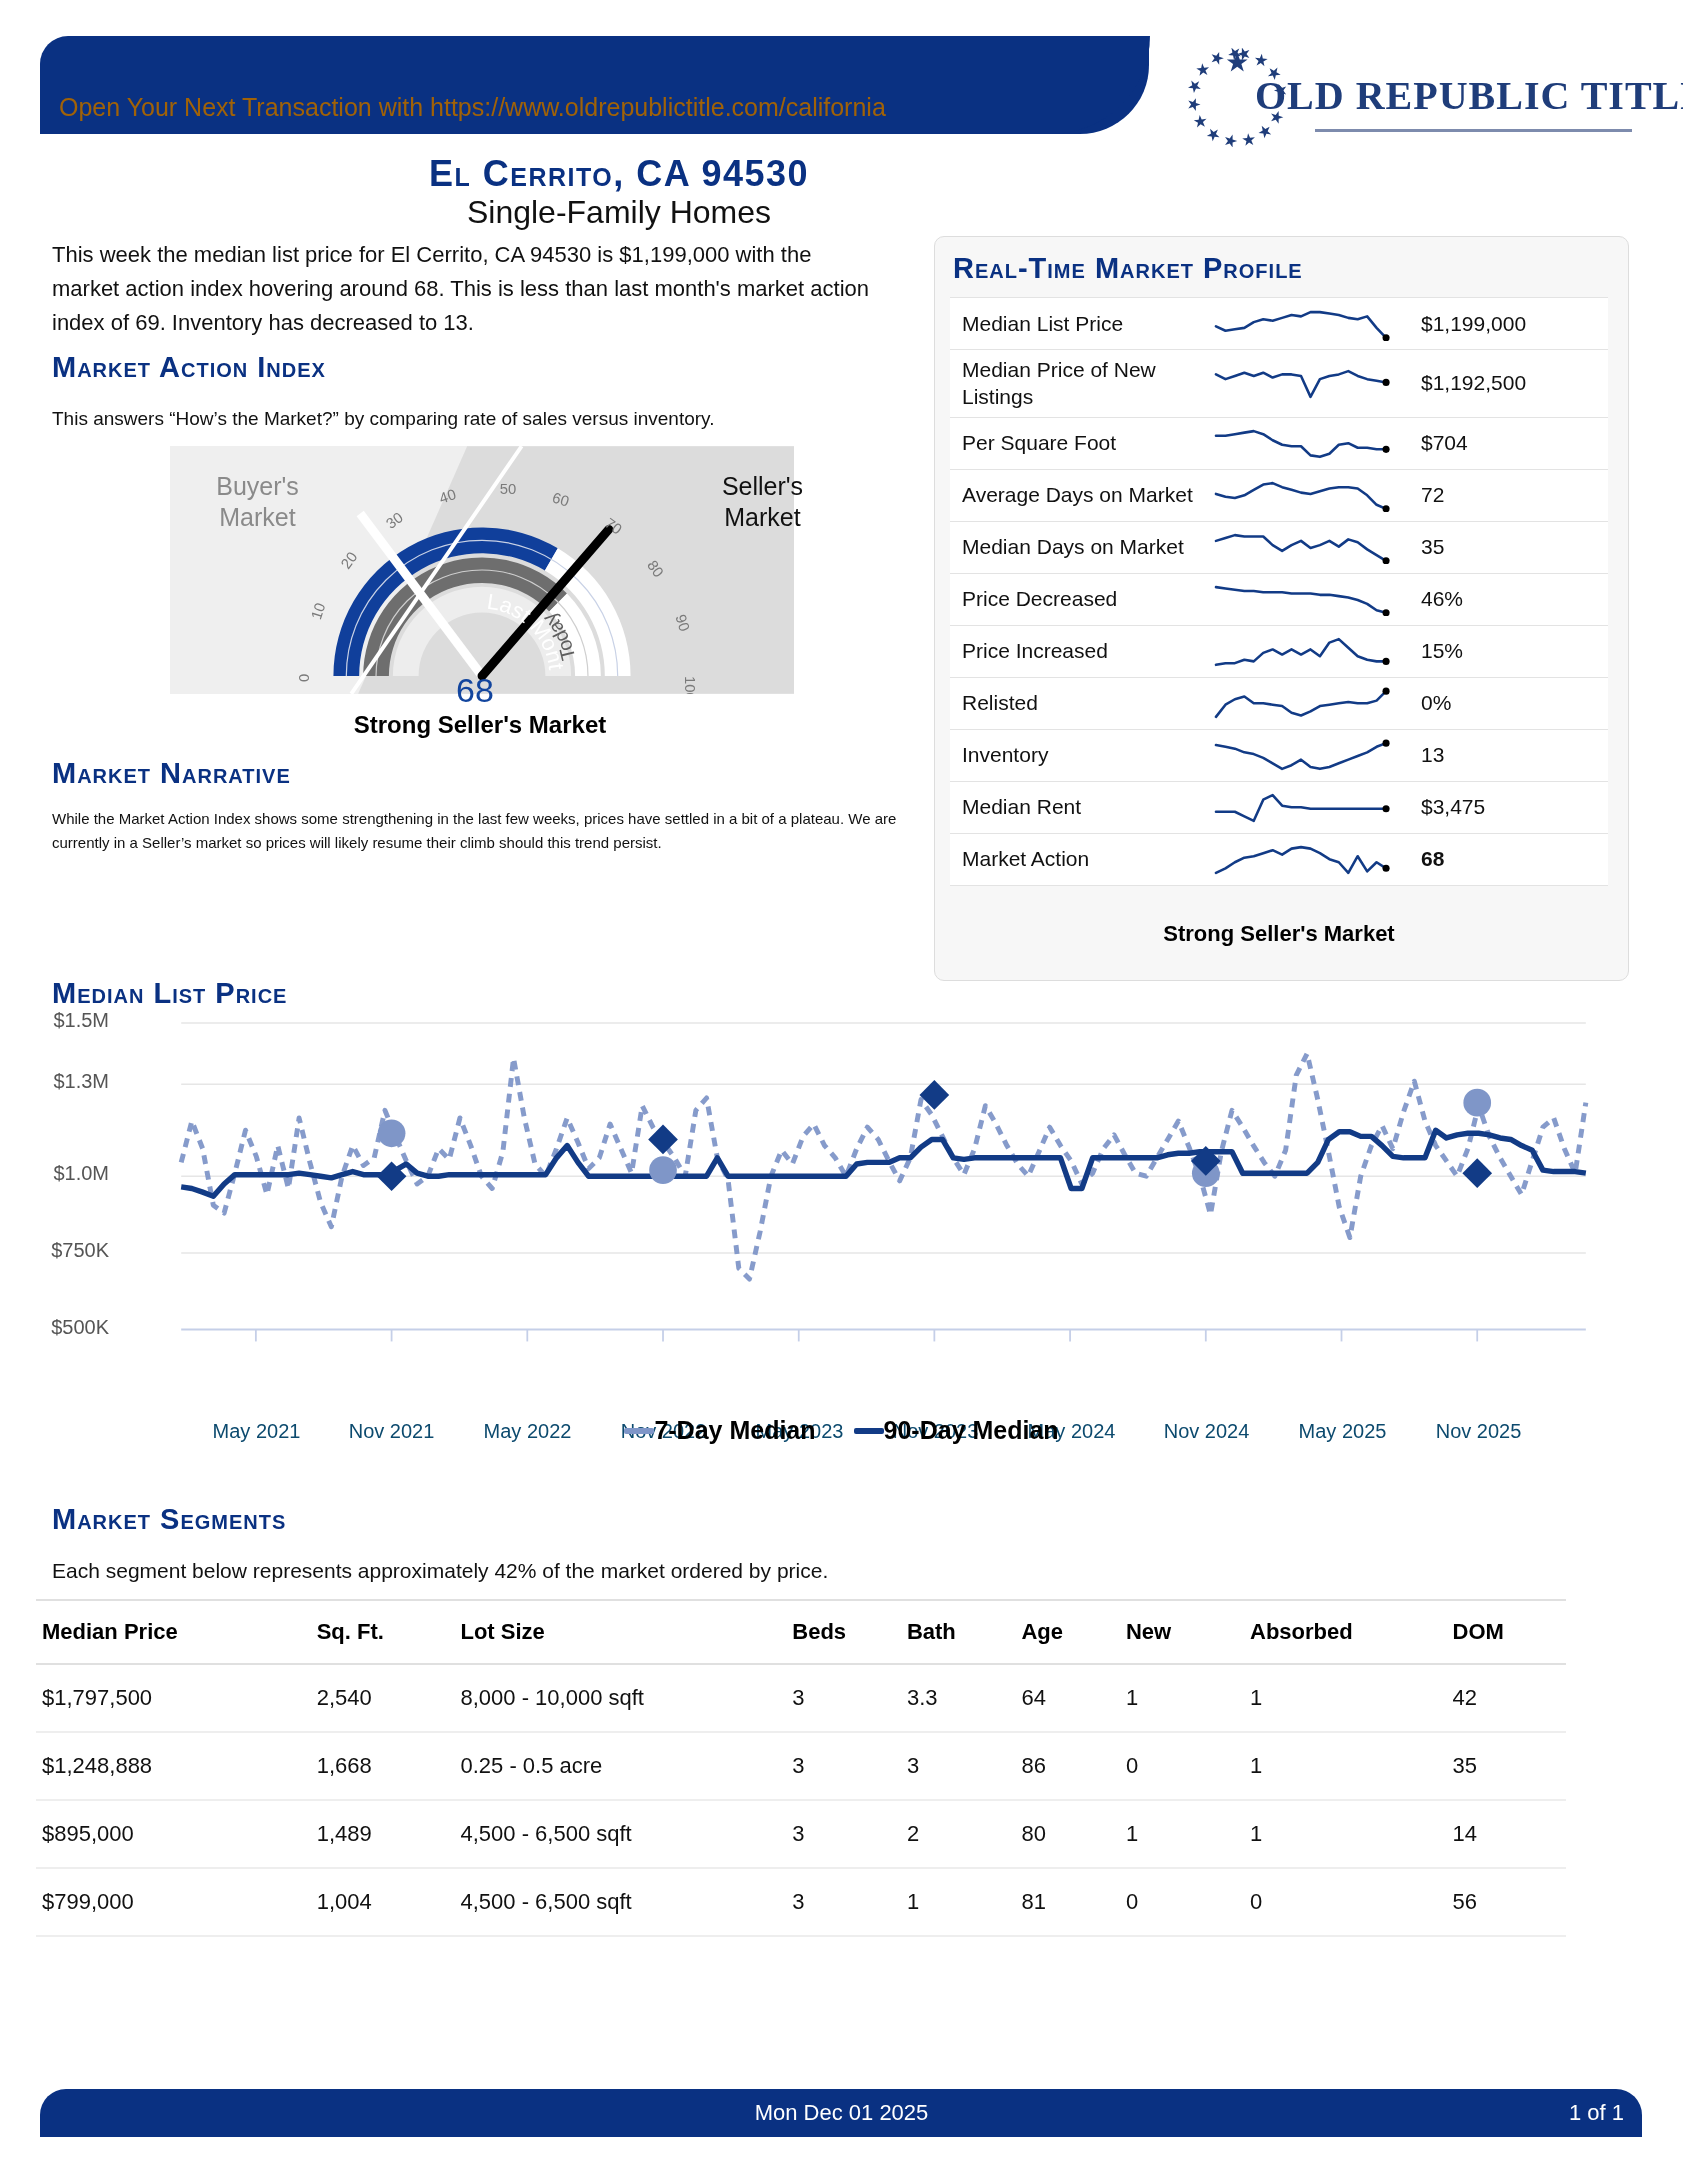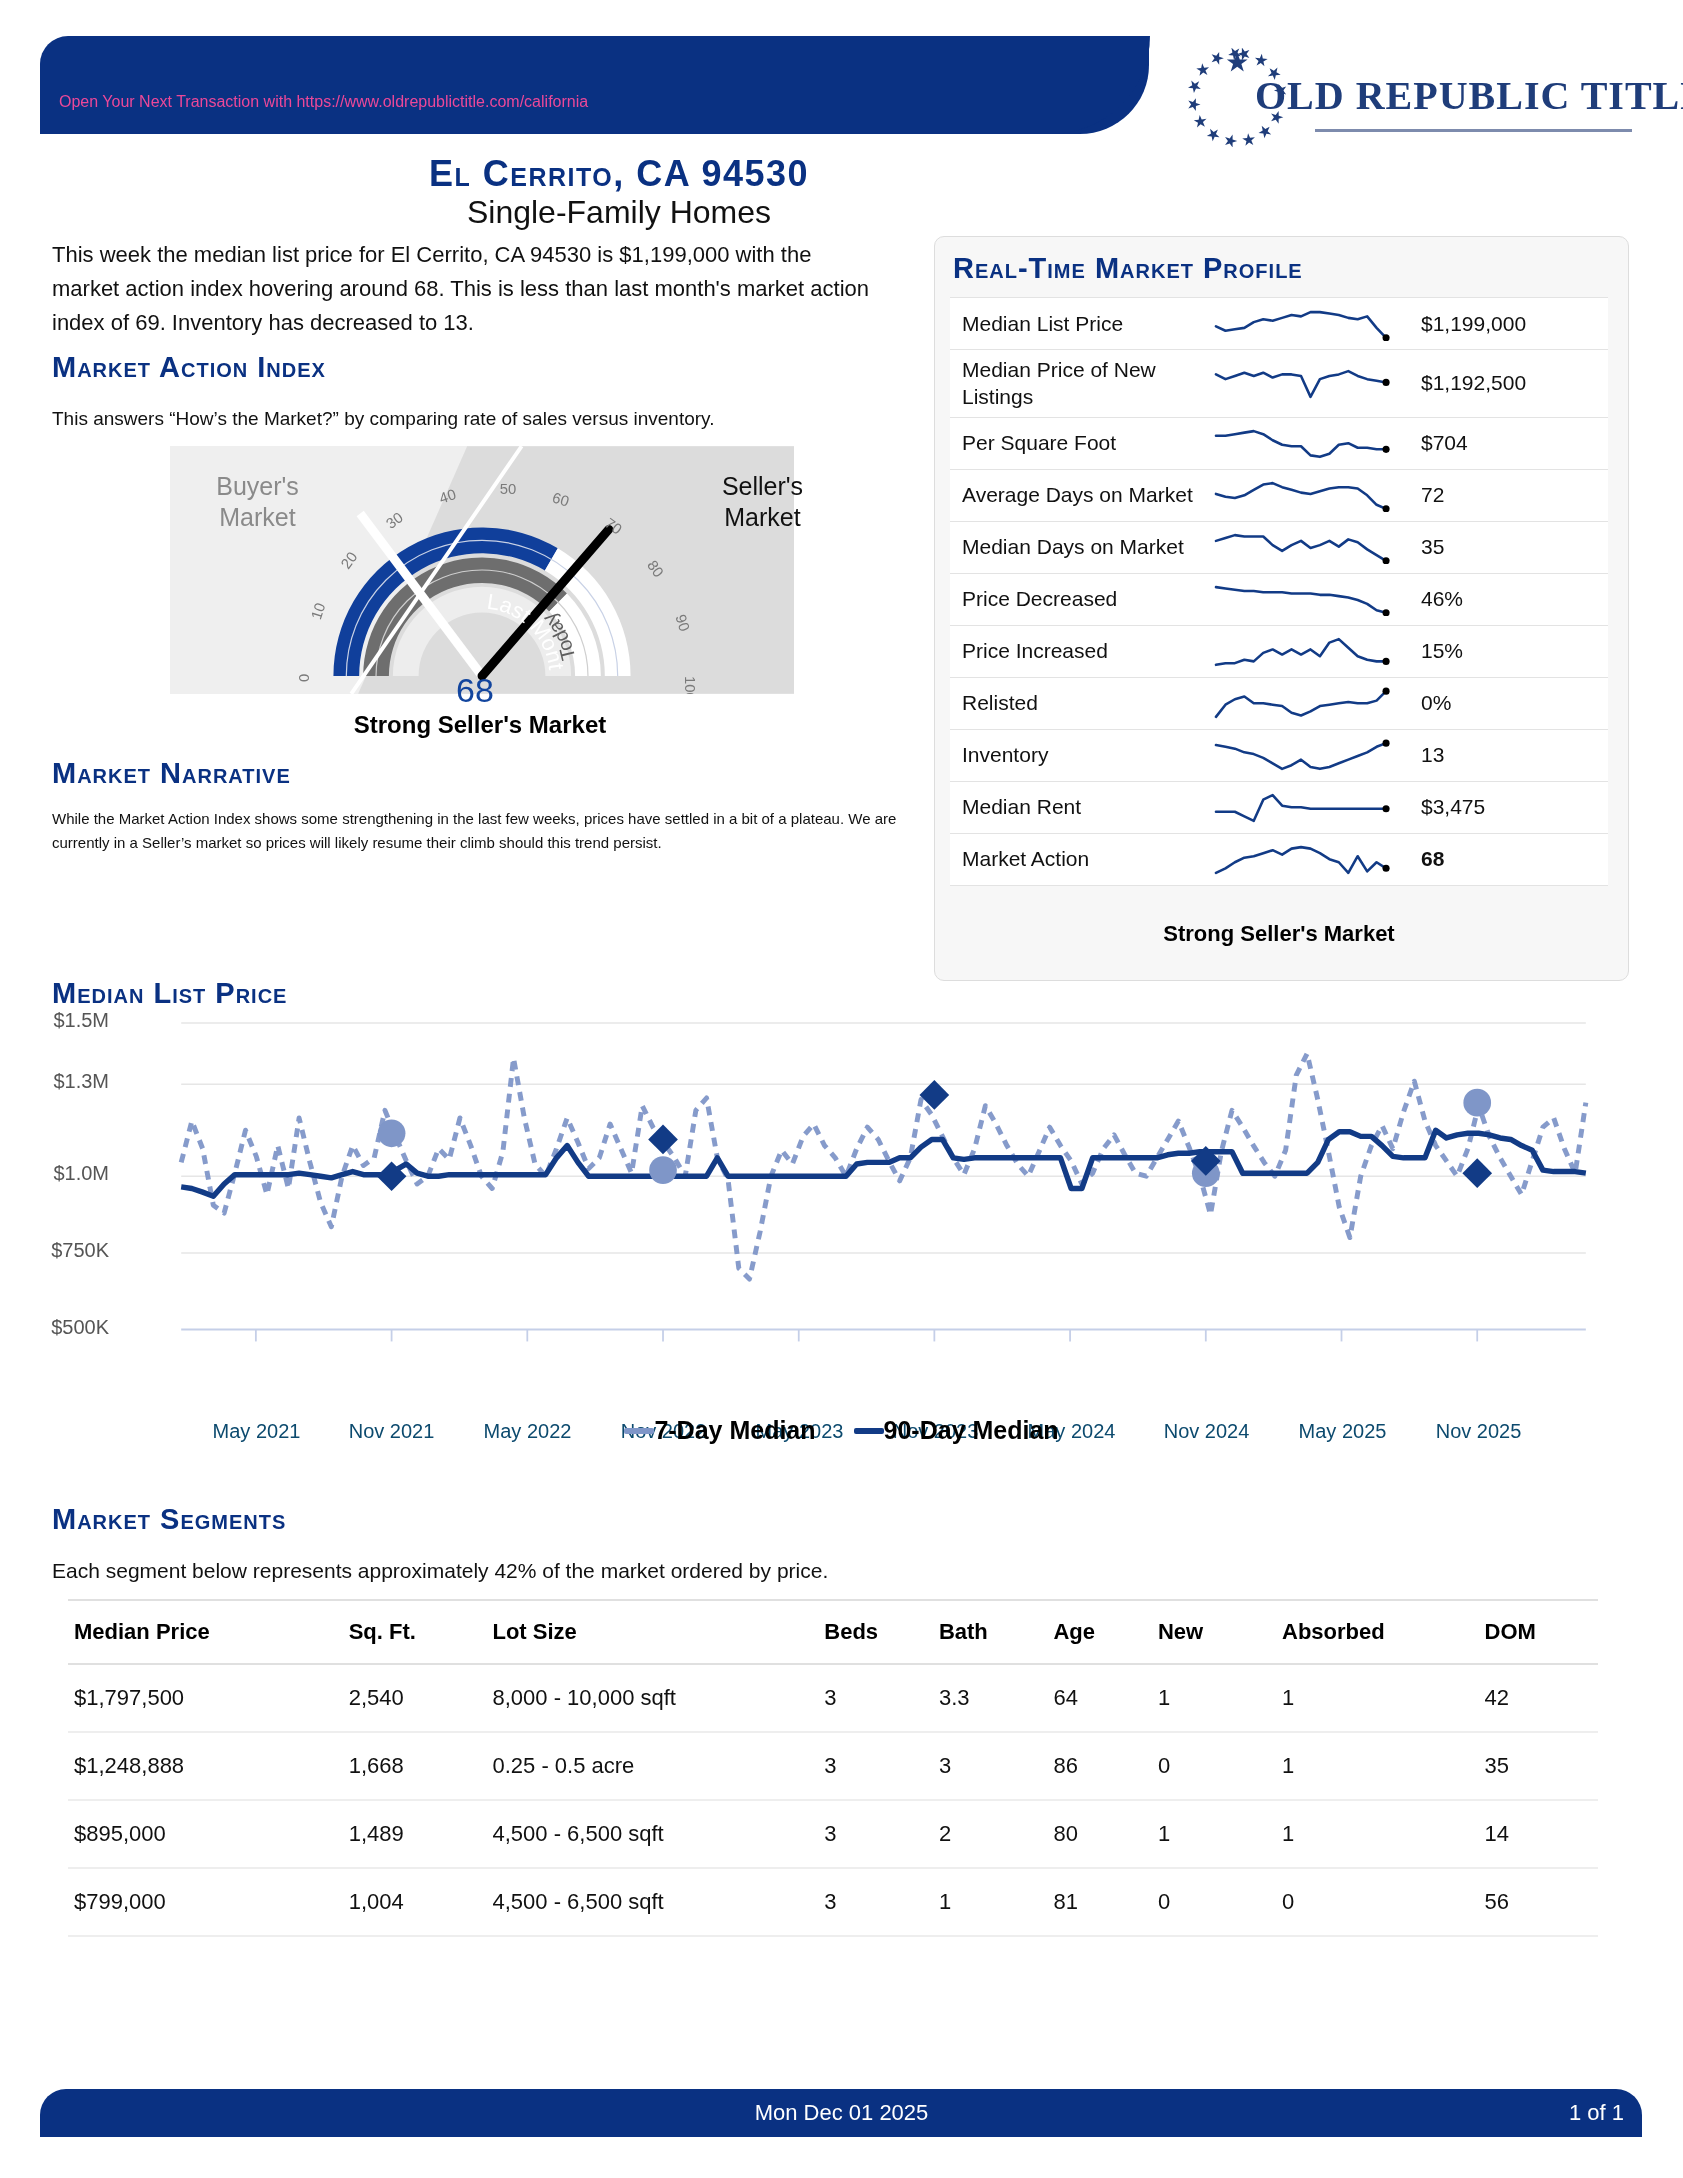--- a/index.html
+++ b/index.html
@@ -26,21 +26,21 @@
     border-top-right-radius:0;
     border-bottom-right-radius:99px 98px;
   }
   .hdr-title{
     position:absolute;left:59px;top:50px;z-index:3;
     color:#ffffff;font-size:31px;letter-spacing:0.5px;
     font-variant:small-caps;font-weight:500;
   }
   .hdr-sub{
     position:absolute;left:59px;top:93px;z-index:3;
-    color:#ec4899;font-size:16px;font-weight:400;
+    color:#a16207;font-size:25px;font-weight:400;
   }
 
   
   .logo{position:absolute;left:1166px;top:48px;width:465px;height:99px;}
   .logo-text{
     position:absolute;left:89px;top:24px;
     font-family:"Liberation Serif", serif;
     font-weight:bold;font-size:40px;color:#1F3D7A;letter-spacing:1px;
     white-space:nowrap;
   }
@@ -153,21 +153,21 @@
     display:flex;justify-content:center;align-items:center;gap:38px;
   }
   .legend-item{display:flex;align-items:center;font-size:25px;font-weight:bold;color:#000;}
   .lg-sw{width:30px;height:6px;border-radius:2px;}
 
   
   .seg-note{
     position:absolute;left:52px;top:1559px;width:1089px;font-size:21px;color:#111;
   }
   table.segs{
-    position:absolute;left:68px;top:1599px;width:1530px;border-collapse:collapse;
+    position:absolute;left:36px;top:1599px;width:1530px;border-collapse:collapse;
   }
   table.segs th{
     text-align:left;font-size:22px;font-weight:bold;color:#000;
     padding:18px 6px;border-top:2px solid #e0e0e0;border-bottom:2px solid #e0e0e0;
   }
   table.segs td{
     text-align:left;font-size:22px;color:#111;
     padding:20px 6px;border-bottom:2px solid #eeeeee;
   }
   .c-price{width:267px;}

